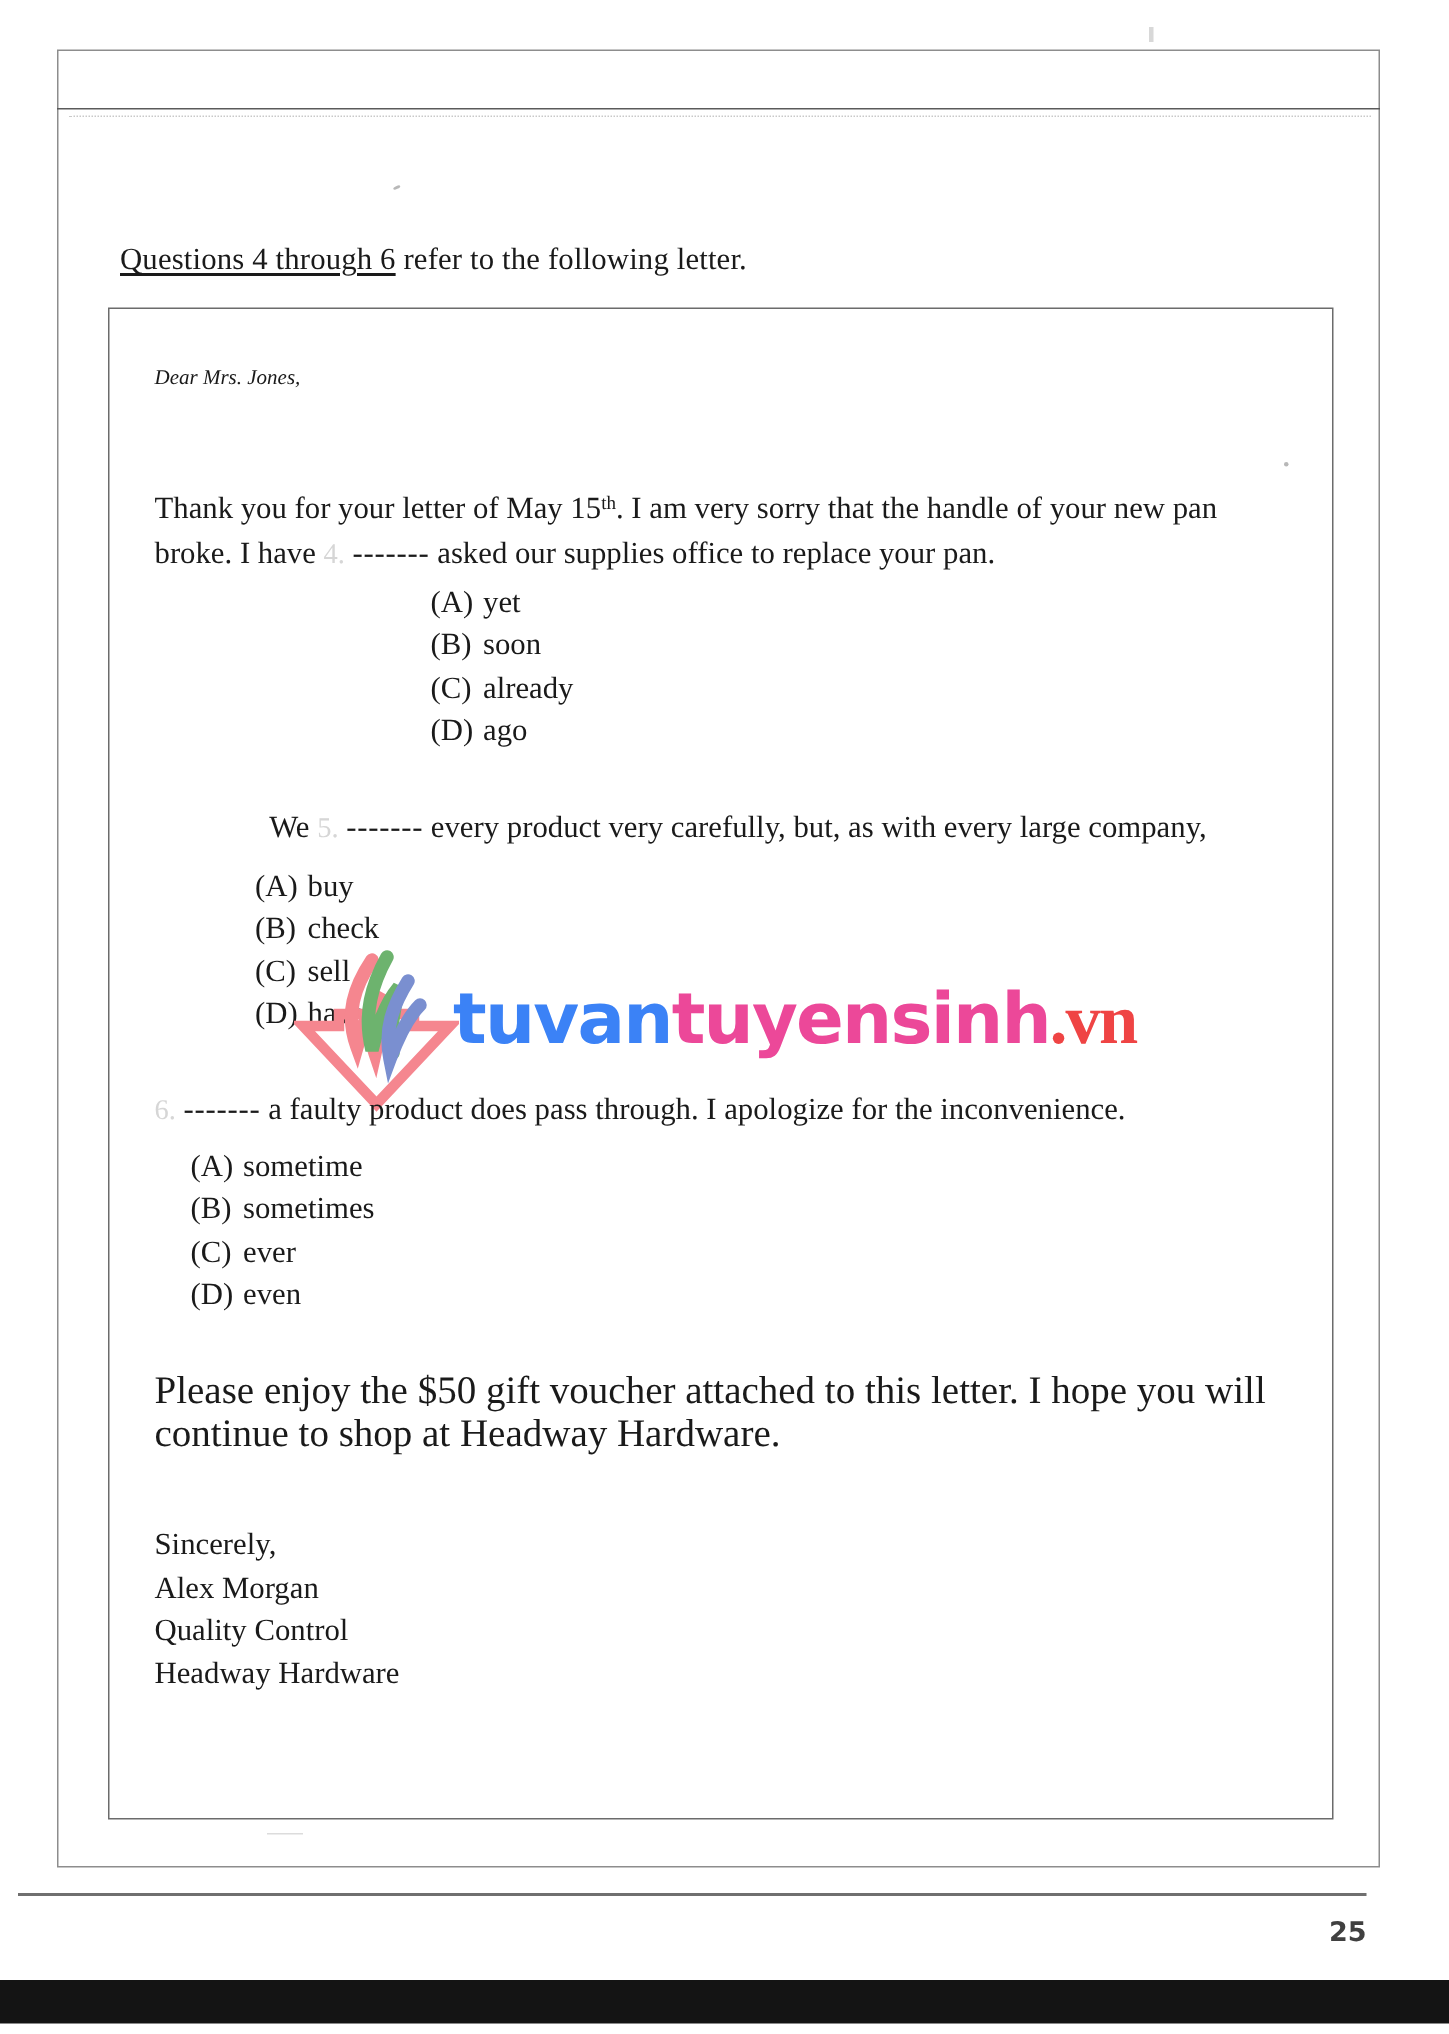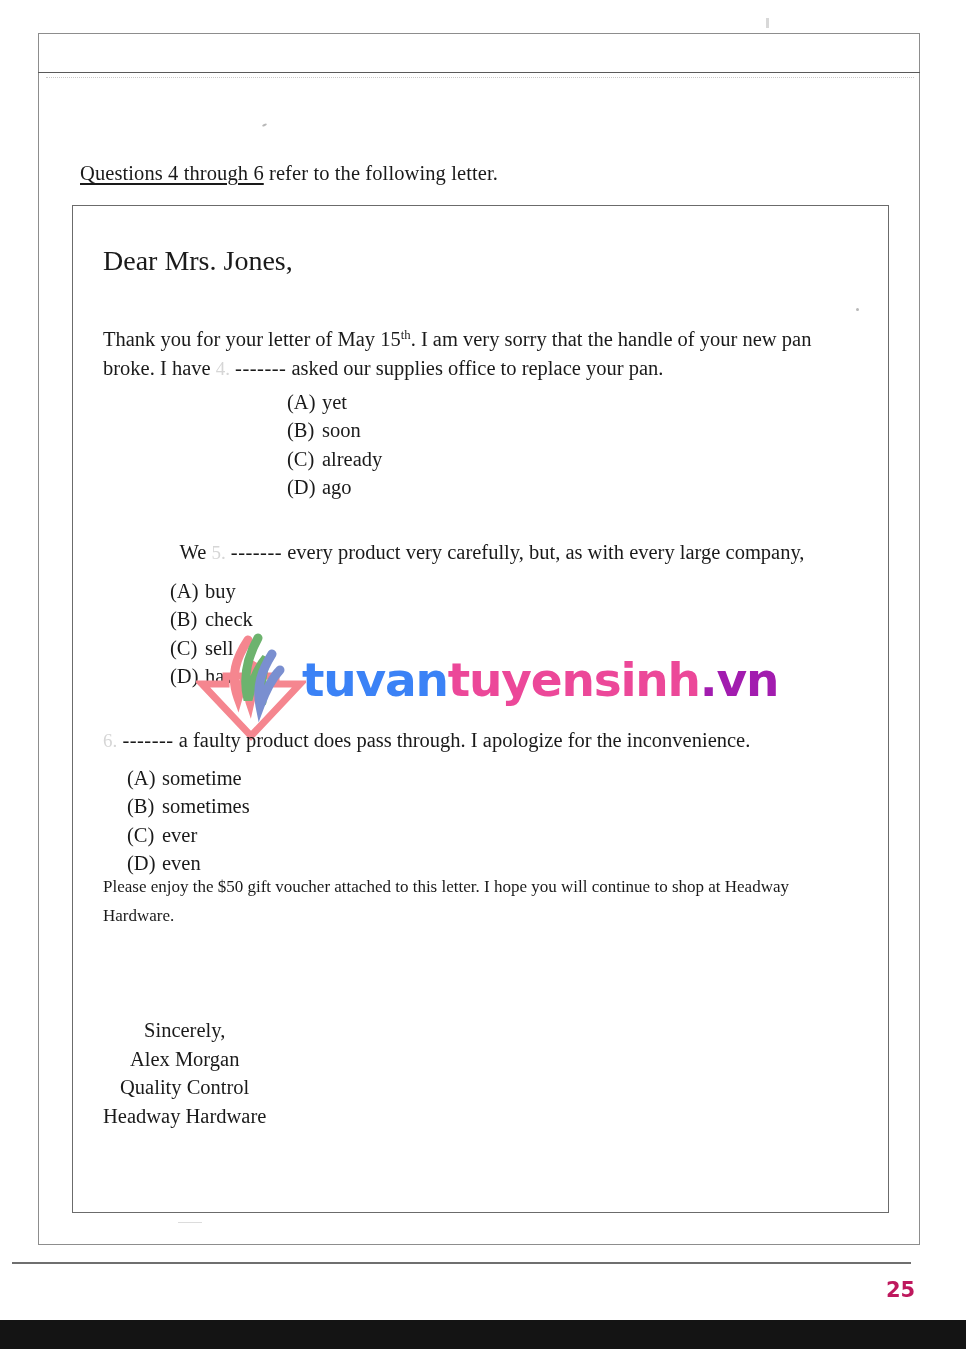--- a/index.html
+++ b/index.html
@@ -90,21 +90,21 @@
   .letter-box {
     position: absolute;
     left: 72px;
     top: 205px;
     width: 817px;
     height: 1008px;
     border: 1px solid #6b6b6b;
     box-sizing: border-box;
     background: transparent;
   }
-  .salutation { position: absolute; left: 103px; top: 245px; font-size: 28px; }
+  .salutation { position: absolute; left: 103px; top: 245px; font-size: 14px; font-style: italic; }
 
   .body-p1 {
     position: absolute;
     left: 103px;
     top: 321px;
     width: 752px;
     font-size: 20.5px;
     line-height: 29px;
     text-align: left;
   }
@@ -121,32 +121,31 @@
     position: absolute;
     left: 103px;
     top: 726px;
     width: 760px;
     font-size: 20.5px;
     line-height: 29px;
   }
   .body-p4 {
     position: absolute;
     left: 103px;
-    top: 872px;
+    top: 912px;
     width: 755px;
-    font-size: 17px;
+    font-size: 26px;
     line-height: 29px;
   }
   .signature {
     position: absolute;
     left: 103px;
     top: 1016px;
     font-size: 20.5px;
     line-height: 28.5px;
-    text-align: center;
   }
   .signature div { white-space: nowrap; }
 
   
   .qnum {
     color: #cfcfcf;
     font-size: 19px;
     opacity: 0.85;
   }
   .dashes {
@@ -190,31 +189,31 @@
     left: 106px;
     top: 22px;
     font-family: "DejaVu Sans", "Liberation Sans", sans-serif;
     font-weight: bold;
     font-size: 47px;
     letter-spacing: -1.2px;
     white-space: nowrap;
   }
   .wm-a { color: #3b82f6; }
   .wm-b { color: #ec4899; }
-  .wm-c { color: #a21caf; }
+  .wm-c { color: #ef4444; font-family: Liberation Serif, serif; }
 
   
   .page-number {
     position: absolute;
     left: 886px;
     top: 1278px;
     font-family: "DejaVu Sans", "Liberation Sans", sans-serif;
     font-weight: bold;
-    font-size: 21px;
-    color: #be185d;
+    font-size: 18px;
+    color: #404040;
   }
 </style>
 </head>
 <body>
 
 <div id="page">
 
   <div class="scan-frame"></div>
   <div class="scan-frame-top-rule"></div>
   <div class="scan-frame-faint-rule"></div>

